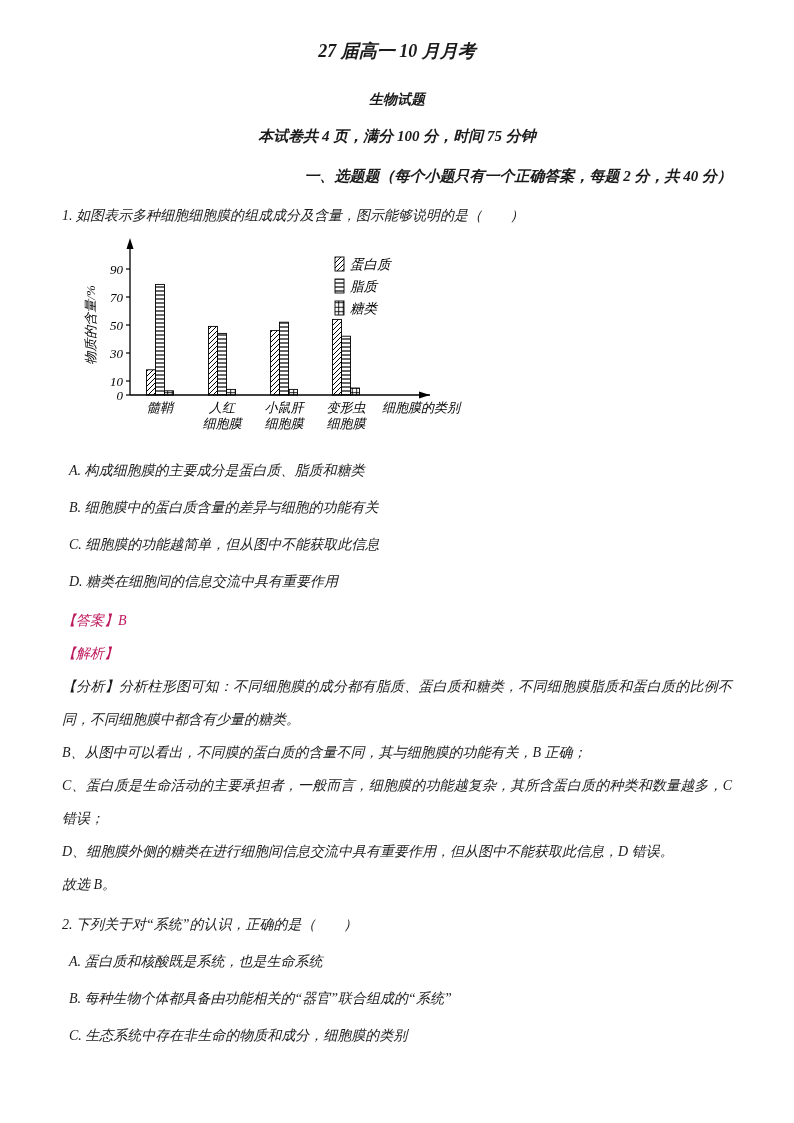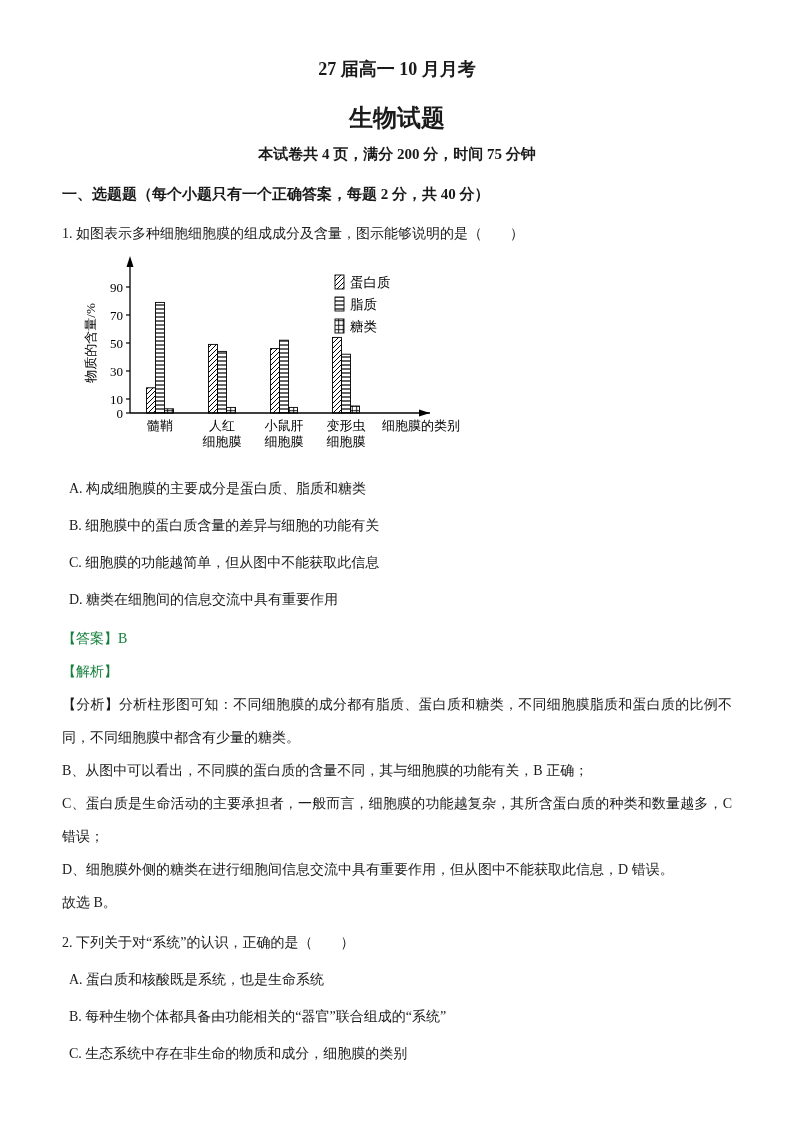--- a/index.html
+++ b/index.html
@@ -2,53 +2,53 @@
 <html><head>
 <meta charset="utf-8">
 <style>
   html,body{margin:0;padding:0;background:#ffffff;}
   body{
     width:794px;height:1123px;
     font-family:"Liberation Serif","DejaVu Serif",serif;
     color:#1a1a1a;
     overflow:hidden;
   }
-  .page{padding:58px 62px 0 62px;box-sizing:border-box;}
+  .page{padding:40px 62px 0 62px;box-sizing:border-box;font-style:italic;}
   .title{
     text-align:center;font-size:18px;font-weight:bold;
     margin:0 0 27px 0;line-height:22px;
   }
   .subtitle{
-    text-align:center;font-size:24px;font-weight:bold;
+    text-align:center;font-size:14px;font-weight:bold;
     margin:0 0 14px 0;line-height:22px;
   }
   .exam-info{
     text-align:center;font-size:15px;font-weight:bold;
     margin:0 0 17px 0;line-height:22px;
   }
   .section-header{
     font-size:15px;font-weight:bold;
-    margin:0 0 13px 0;line-height:24px;
+    margin:0 0 13px 0;line-height:24px;text-align:right;
   }
   .stem{font-size:14px;line-height:30px;margin:0;}
   .chart-wrap{margin:2px 0 2px 18px;}
   svg{font-family:"Liberation Serif","DejaVu Serif",serif;}
   .option{font-size:14px;line-height:30px;margin:7px;}
   .body-line{font-size:14px;line-height:33px;margin:0;text-align:justify;}
-  .blue{color:#15803d;}
+  .blue{color:#be185d;}
   .q2-stem{margin-top:9px;}
 </style>
 </head>
 <body>
 
 <div class="page">
 
   <h1 class="title">27 届高一 10 月月考</h1>
   <h2 class="subtitle">生物试题</h2>
-  <div class="exam-info">本试卷共 4 页，满分 200 分，时间 75 分钟</div>
+  <div class="exam-info">本试卷共 4 页，满分 100 分，时间 75 分钟</div>
   <div class="section-header">一、选题题（每个小题只有一个正确答案，每题 2 分，共 40 分）</div>
 
   <p class="stem">1. 如图表示多种细胞细胞膜的组成成分及含量，图示能够说明的是（　　）</p>
 
   <div class="chart-wrap">
     <svg id="chart-svg" width="410" height="212" viewBox="0 0 410 212">
         <defs>
           <pattern id="pat-diagonal" width="5" height="5" patternUnits="userSpaceOnUse">
             <path d="M0,5 L5,0 M-1,1 L1,-1 M4,6 L6,4" stroke="#000" stroke-width="1" fill="none"></path>
           </pattern>

